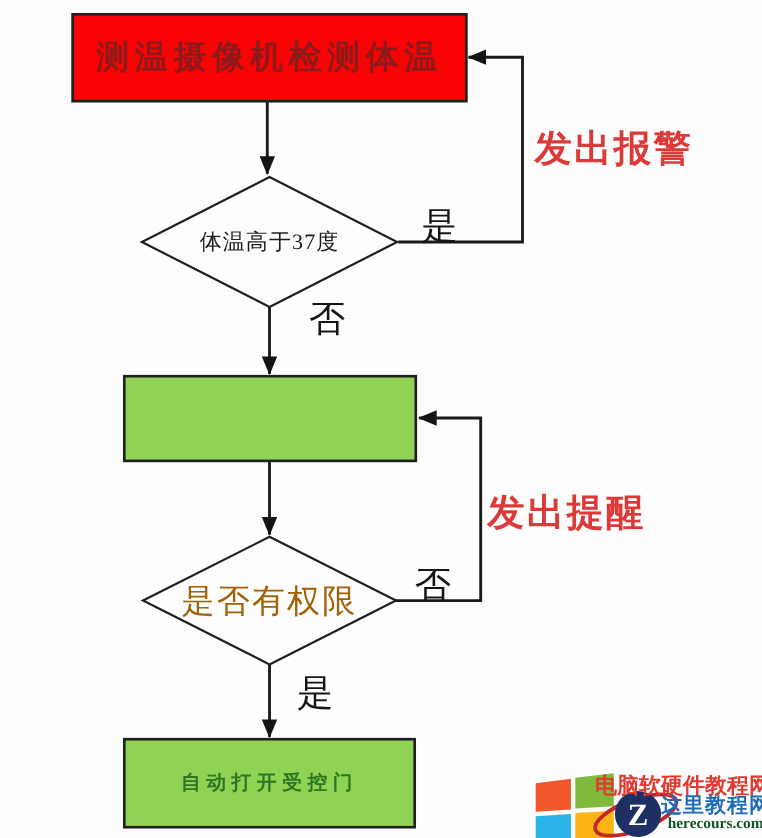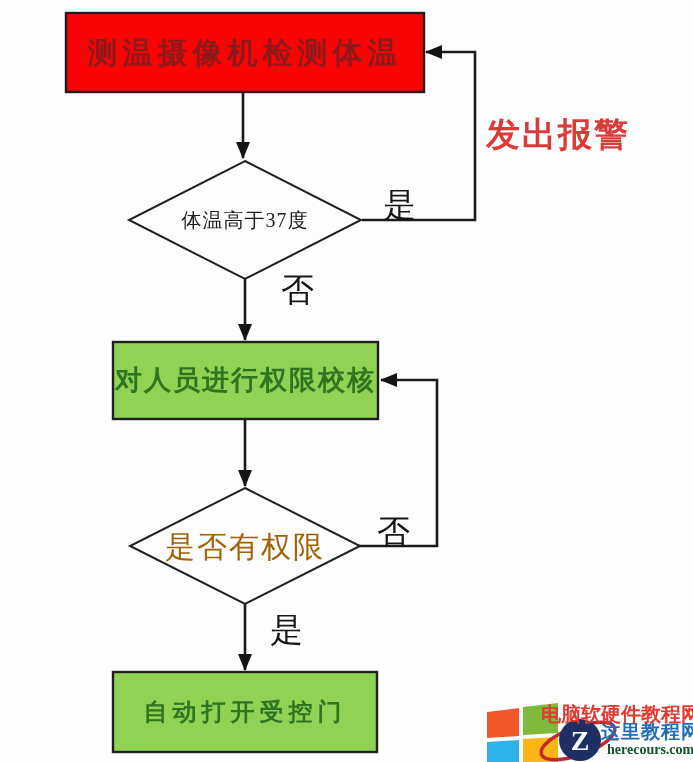--- a/index.html
+++ b/index.html
@@ -17,21 +17,21 @@
     text-align:center;
     color:#222;
     line-height:1.1;
     white-space:nowrap;
   }
   .node-label{font-weight:700;}
   .lbl-detect{left:66px;top:13px;width:358px;height:79px;font-size:30px;letter-spacing:5px;color:#8d1a1a;}
   .lbl-decision-temp{left:129px;top:161px;width:232px;height:118px;font-size:20px;letter-spacing:1px;color:#1c1c1c;}
   .lbl-verify{left:113px;top:342px;width:265px;height:77px;font-size:27px;letter-spacing:2px;color:#2e7522;}
   .lbl-decision-perm{left:130px;top:488px;width:230px;height:116px;font-size:30px;letter-spacing:2px;color:#a16207;}
-  .lbl-open{left:113px;top:672px;width:264px;height:80px;font-size:24px;letter-spacing:5px;color:#2e7522;}
+  .lbl-open{left:113px;top:672px;width:264px;height:80px;font-size:18px;letter-spacing:5px;color:#2e7522;}
   .edge-lbl{position:absolute;font-size:33px;color:#151515;}
   .edge-temp-yes{left:383px;top:183px;}
   .edge-temp-no{left:281px;top:268px;}
   .edge-perm-no{left:377px;top:510px;}
   .edge-perm-yes{left:270px;top:608px;}
   .loop-lbl{position:absolute;font-size:34px;font-weight:700;letter-spacing:2px;color:#dc3a39;text-align:center;}
   .loop-alarm{left:486px;top:112px;}
   .loop-remind{left:443px;top:443px;}
   .wm-red{position:absolute;left:541px;top:701px;font-size:20px;font-weight:700;color:#e23a31;letter-spacing:0;white-space:nowrap;}
   .wm-site{position:absolute;left:601px;top:719px;font-size:19px;font-weight:700;color:#1e6cb8;letter-spacing:1px;white-space:nowrap;}
@@ -71,28 +71,28 @@
 
     <g>
       <ellipse cx="578" cy="741" rx="39" ry="14" fill="none" stroke-width="3.4" transform="rotate(-20 578 741)" stroke="#c3272e"></ellipse>
       <circle cx="580" cy="740" r="21" fill="#1d2f63"></circle>
       <text x="580" y="750" text-anchor="middle" font-size="28" font-weight="bold" fill="#ffffff" font-family="Liberation Serif, DejaVu Serif, serif">Z</text>
     </g>
   </svg>
 
   <div class="lbl node-label lbl-detect">测温摄像机检测体温</div>
   <div class="lbl lbl-decision-temp">体温高于37度</div>
-  <div class="lbl node-label lbl-verify">对人员进行权限校核</div>
   <div class="lbl lbl-decision-perm">是否有权限</div>
   <div class="lbl node-label lbl-open">自动打开受控门</div>
 
   <div class="edge-lbl edge-temp-yes">是</div>
   <div class="edge-lbl edge-temp-no">否</div>
   <div class="edge-lbl edge-perm-no">否</div>
   <div class="edge-lbl edge-perm-yes">是</div>
 
   <div class="loop-lbl loop-alarm">发出报警</div>
+  <div class="loop-lbl loop-remind">发出提醒</div>
 
   <div class="wm-red">电脑软硬件教程网</div>
   <div class="wm-site">这里教程网</div>
   <div class="wm-domain">herecours.com</div>
 
 </div>
 
 </body></html>

